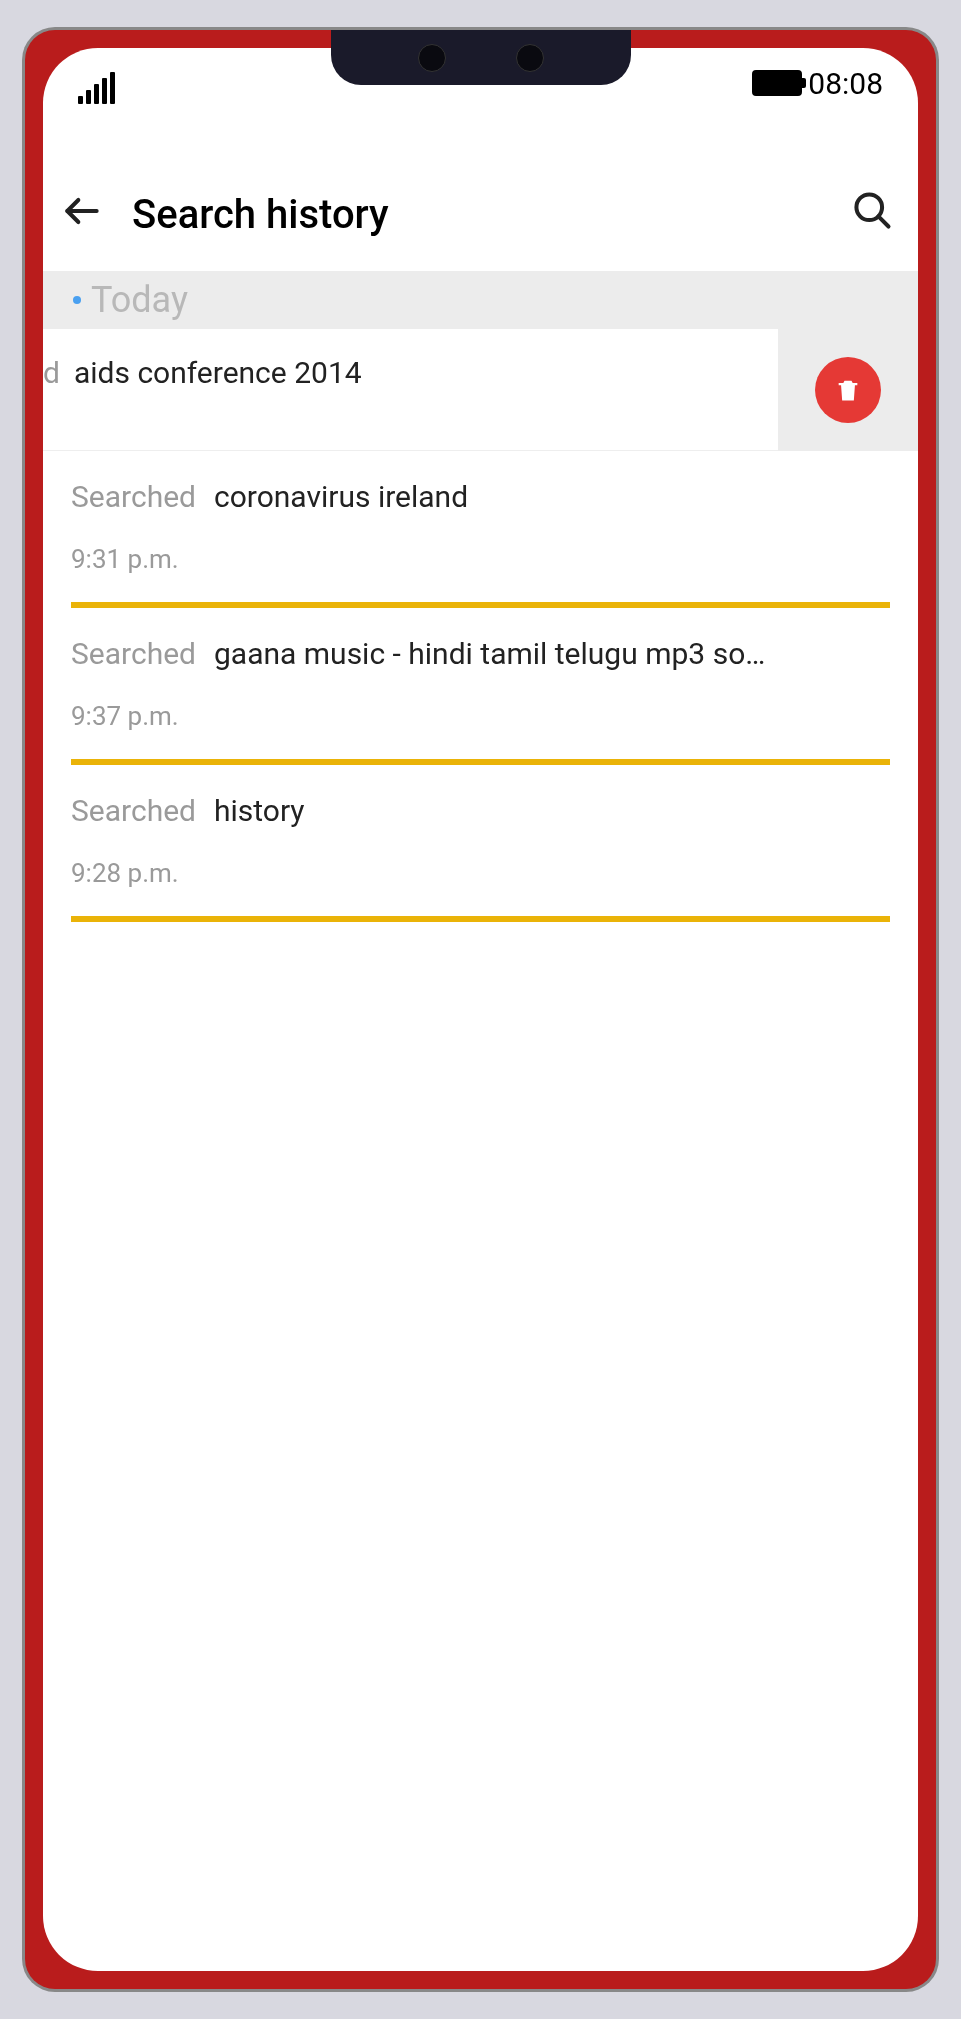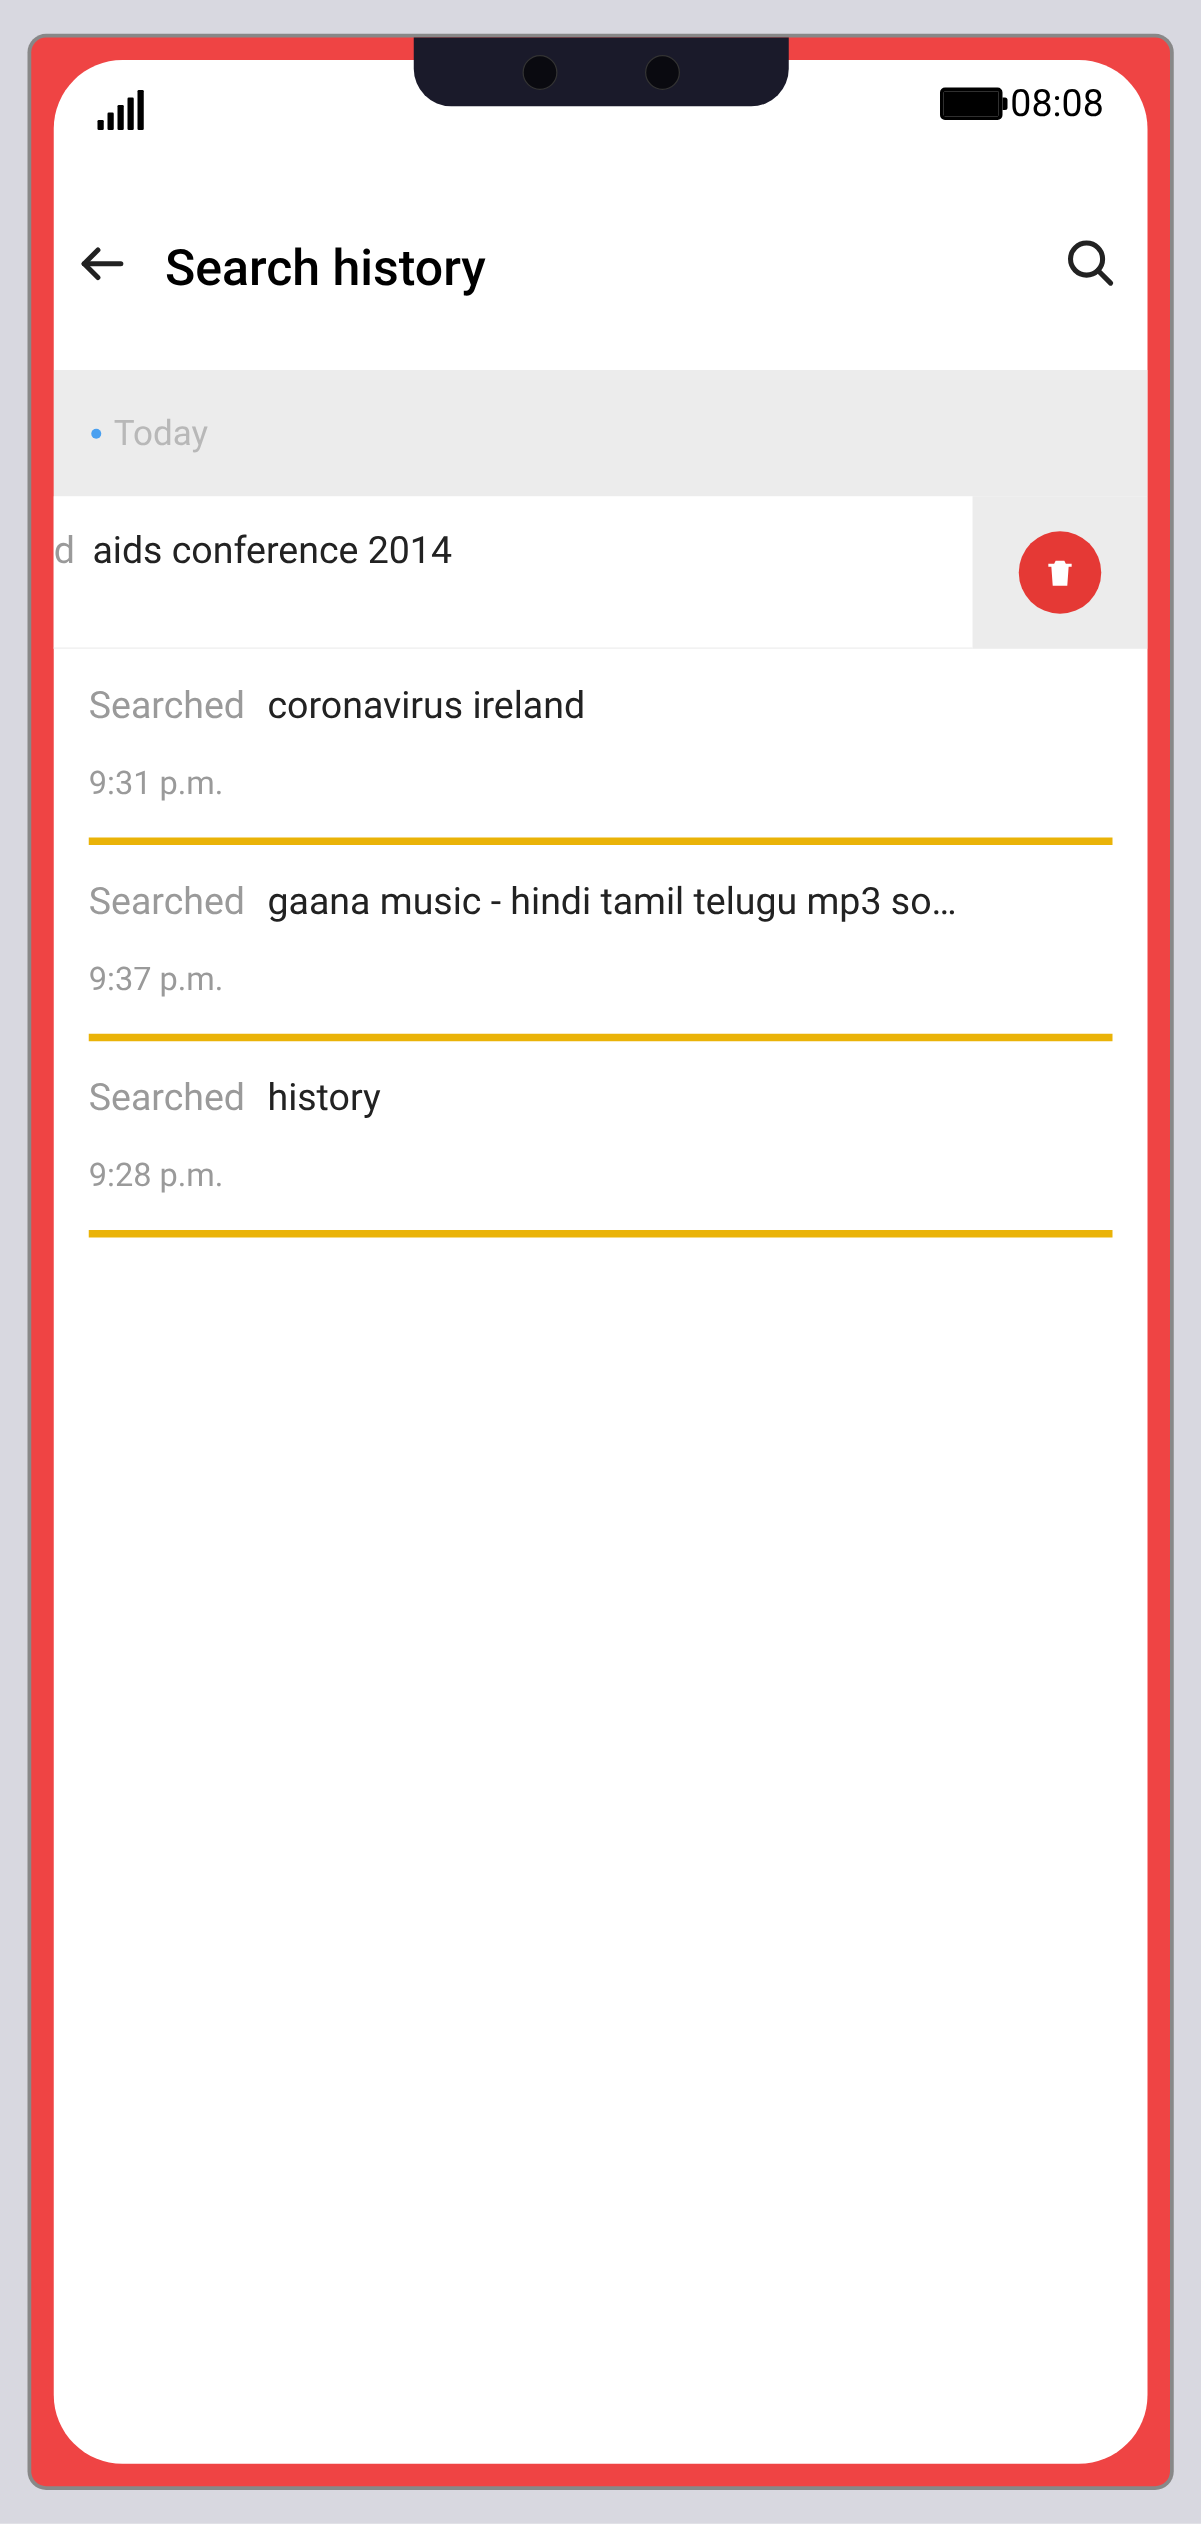--- a/index.html
+++ b/index.html
@@ -6,22 +6,22 @@
   body {
     font-family: -apple-system, BlinkMacSystemFont, "Segoe UI", Roboto, Helvetica, Arial, sans-serif;
     background: #d8d8e0;
     width: 961px;
     height: 2019px;
     padding: 30px 25px;
   }
   .phone-frame {
     width: 100%;
     height: 100%;
-    background: #ef4444;
-    border-radius: 12px;
+    background: #b91c1c;
+    border-radius: 30px;
     padding: 18px;
     position: relative;
     box-shadow: 0 0 0 3px #888;
   }
   .phone-screen {
     width: 100%;
     height: 100%;
     background: #fff;
     border-radius: 55px;
     overflow: hidden;
@@ -122,27 +122,26 @@
   .header-title {
     font-size: 40px;
     font-weight: 500;
     flex: 1;
   }
   .search-btn {
     font-size: 36px;
   }
   .section-header {
     background: #ececec;
-    padding: 34px 30px;
+    padding: 8px 30px;
     display: flex;
     align-items: center;
     gap: 10px;
-    font-size: 28px;
+    font-size: 36px;
     color: #b8b8b8;
-    margin-top: 25px;
   }
   .blue-dot {
     width: 8px;
     height: 8px;
     background: #4aa0f0;
     border-radius: 50%;
   }
   .swiped-row {
     display: flex;
     background: #ececec;

